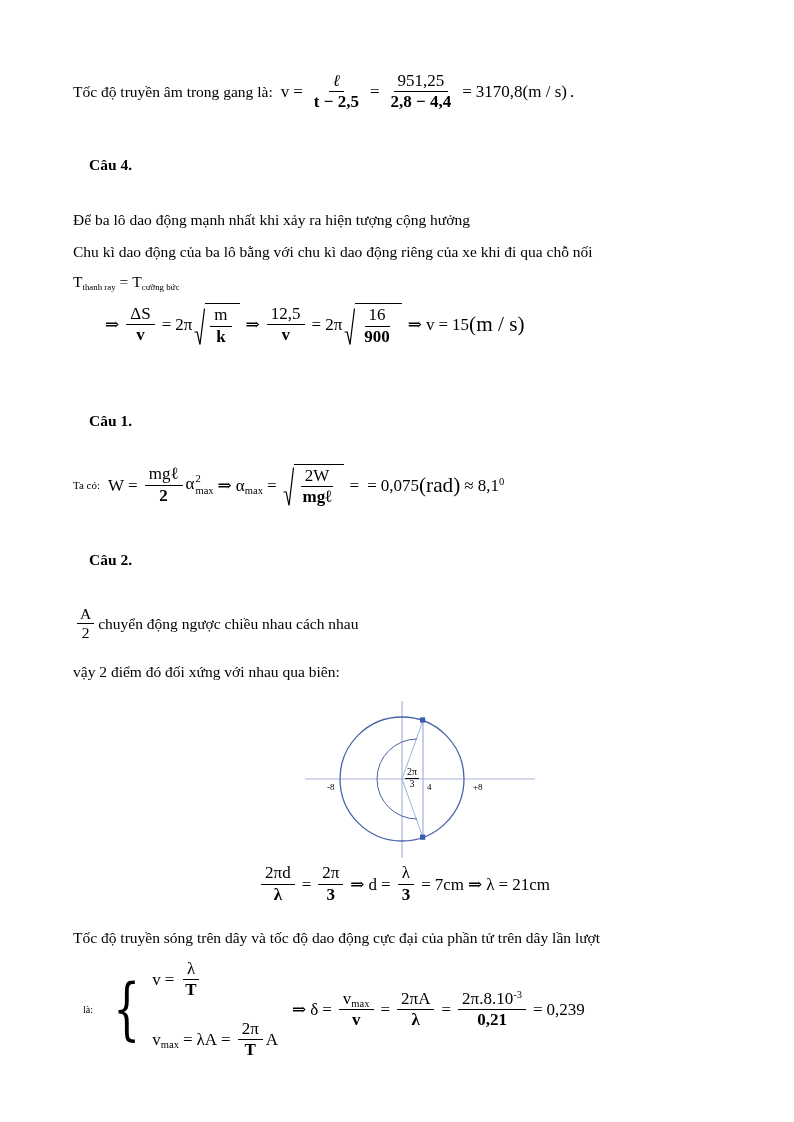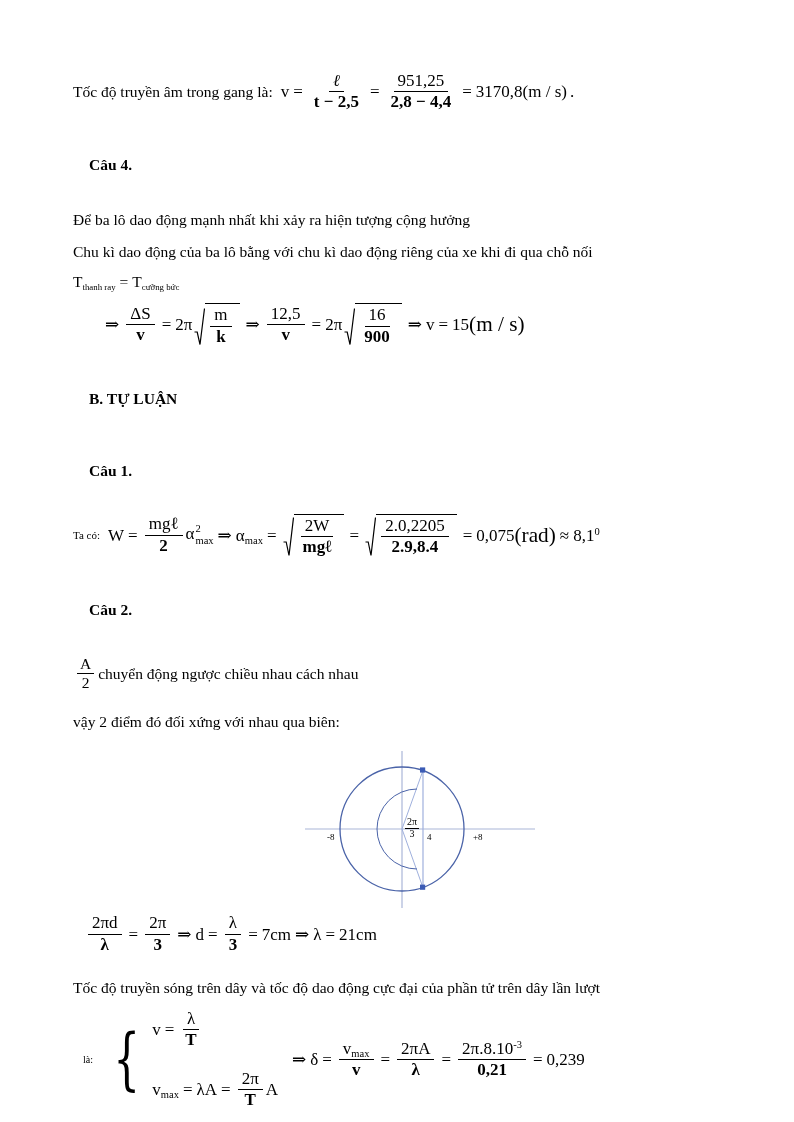--- a/index.html
+++ b/index.html
@@ -309,21 +309,20 @@
         <span class="op">⇒</span>
         <span>v</span>
         <span class="op">=</span>
         <span>15</span>
         <span class="paren-big">(m / s)</span>
       </span>
     </div>
 
     <div class="sp-28"></div>
 
-    <div class="heading">B. TỰ LUẬN</div>
 
     <div class="sp-22"></div>
 
     <div class="heading">Câu 1.</div>
 
     <div class="sp-18"></div>
 
     <div class="row">
       <span class="math">
         <span style="font-size:11px;">Ta có:</span>
@@ -352,33 +351,20 @@
               </svg>
           </span>
           <span class="radbody">
             <span class="frac">
               <span class="num">2W</span>
               <span class="den">mgℓ</span>
             </span>
           </span>
         </span>
         <span class="op">=</span>
-        <span class="sqrt">
-          <span class="radsym">
-            <svg width="11" height="42" viewBox="0 0 11 42">
-                <path d="M0.5 27 L3.2 27 L6 40.5 L10.5 2.5" fill="none" stroke="#000" stroke-width="1.2"></path>
-              </svg>
-          </span>
-          <span class="radbody">
-            <span class="frac">
-              <span class="num">2.0,2205</span>
-              <span class="den">2.9,8.4</span>
-            </span>
-          </span>
-        </span>
         <span class="op">=</span>
         <span>0,075</span>
         <span class="paren-big">(rad)</span>
         <span class="op">≈</span>
         <span>
           <span>8,1</span><sup>0</sup>
         </span>
       </span>
     </div>
 
@@ -428,21 +414,21 @@
         <div class="diag-label" style="left:22px; top:86px;">-8</div>
         <div class="diag-label" style="left:168px; top:86px;">+8</div>
         <div class="diag-label" style="left:122px; top:86px;">4</div>
         <div class="diag-frac" style="left:100px; top:71px;">
           <span class="num">2π</span>
           <span class="den">3</span>
         </div>
       </div>
     </div>
 
-    <div class="row" style="margin-left:12px;">
+    <div class="row" style="margin-left:12px;justify-content:center;">
       <span class="math">
         <span class="frac">
           <span class="num">2πd</span>
           <span class="den">λ</span>
         </span>
         <span class="op">=</span>
         <span class="frac">
           <span class="num">2π</span>
           <span class="den">3</span>
         </span>

